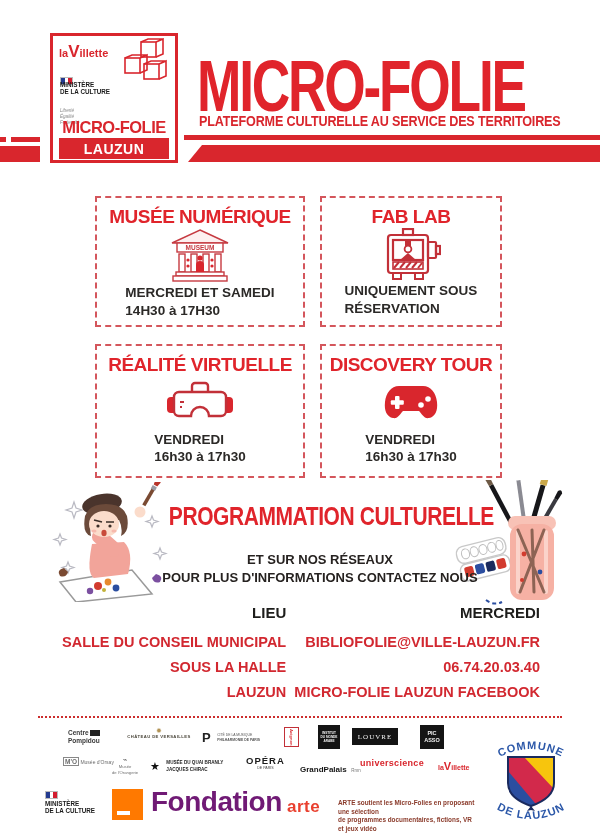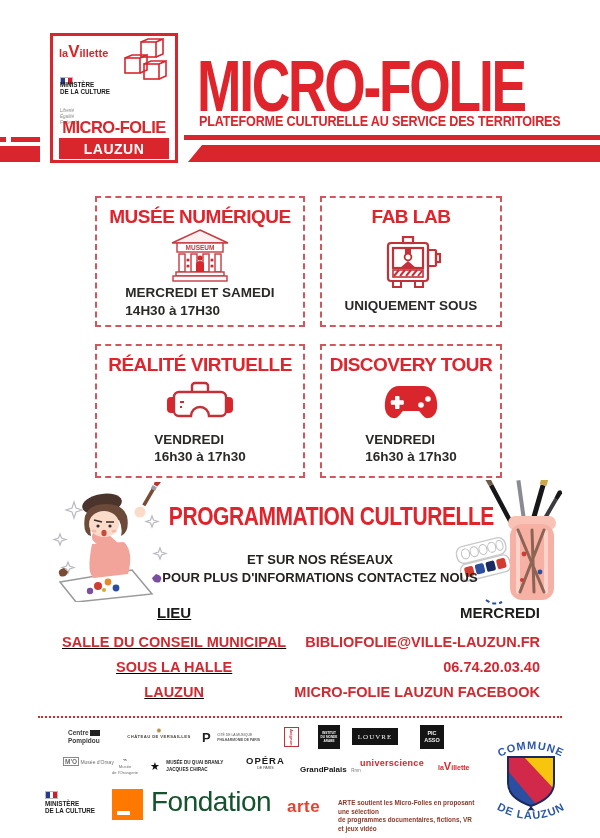--- a/index.html
+++ b/index.html
@@ -41,34 +41,34 @@
 
   
   .prog-title{left:140px;top:502px;width:360px;text-align:center;color:var(--red2);font-weight:800;font-size:25px;letter-spacing:-0.5px;transform:scaleX(.84);transform-origin:center top;white-space:nowrap;}
   .prog-line{width:360px;left:140px;text-align:center;color:#262220;font-weight:800;font-size:13px;white-space:nowrap;}
   .pl1{top:534px;} .pl2{top:552px;} .pl3{top:570px;}
 
   
   .info-col{top:604px;font-weight:800;}
   .info-label{font-size:15px;color:var(--black);margin-bottom:9px;}
   .info-line{font-size:14.5px;color:#d22830;line-height:25px;white-space:nowrap;}
-  .info-left{left:62px;text-align:center;text-decoration:underline;}
+  .info-left{left:62px;text-align:right;}
   .info-right{right:60px;text-align:right;}
 
   
   .dotline{left:38px;top:716px;width:524px;border-top:2px dotted #cc2d2d;}
   .plogo{color:#3a3a3a;white-space:nowrap;}
   .gray{color:#6e6e6e;}
   .blackbox{background:#141414;color:#f2f2f2;display:flex;flex-direction:column;align-items:center;justify-content:center;text-align:center;}
   .redtxt{color:var(--red);}
   .vert{writing-mode:vertical-rl;}
 
   .orange-sq{left:112px;top:789px;width:31px;height:31px;background:#ff7900;}
   .orange-sq::after{content:"";position:absolute;left:5px;bottom:5px;width:13px;height:4px;background:#fff;}
-  .fondation{left:151px;top:786px;font-size:28px;font-weight:400;color:#14532d;letter-spacing:-0.5px;text-align:center;}
+  .fondation{left:151px;top:786px;font-size:28px;font-weight:700;color:#701a75;letter-spacing:-0.5px;text-align:center;}
   .arte{left:287px;top:797px;font-size:17px;font-weight:900;color:#e9402f;letter-spacing:0.5px;}
   .arte-note{left:338px;top:799px;width:138px;font-size:6.4px;font-weight:700;color:#8a3a2a;line-height:1.35;}
   .ministry-ft{left:45px;top:791px;font-size:6.3px;font-weight:800;color:#1a1a1a;line-height:1.15;}
 </style>
 </head>
 <body>
 
 <div class="page">
 
   <div class="abs logo-box">
@@ -154,20 +154,21 @@
         <g stroke="#c23038" stroke-width="2">
           <path d="M13,40 l5,-6 M19,40 l5,-6 M25,40 l5,-6 M31,40 l5,-6 M37,40 l4,-5"></path>
         </g>
         <rect x="12" y="34" width="30" height="7" fill="none" stroke="#c23038" stroke-width="1.6"></rect>
         <rect x="12" y="45" width="8" height="6" fill="none" stroke="#c23038" stroke-width="2"></rect>
         <rect x="34" y="45" width="8" height="6" fill="none" stroke="#c23038" stroke-width="2"></rect>
       </svg>
     </div>
     <div class="card-sched">
       <div>UNIQUEMENT SOUS</div>
+      <div>RÉSERVATION</div>
     </div>
   </div>
 
   <div class="abs card c3">
     <div class="card-title">RÉALITÉ VIRTUELLE</div>
     <div class="card-icon">
       <svg width="66" height="46" viewBox="0 0 66 46">
         <path d="M25,12 v-6 a3,3 0 0 1 3,-3 h10 a3,3 0 0 1 3,3 v6" fill="none" stroke="#c23038" stroke-width="2.4"></path>
         <rect x="0" y="17" width="10" height="16" rx="4" fill="#d9262d"></rect>
         <rect x="56" y="17" width="10" height="16" rx="4" fill="#d9262d"></rect>

